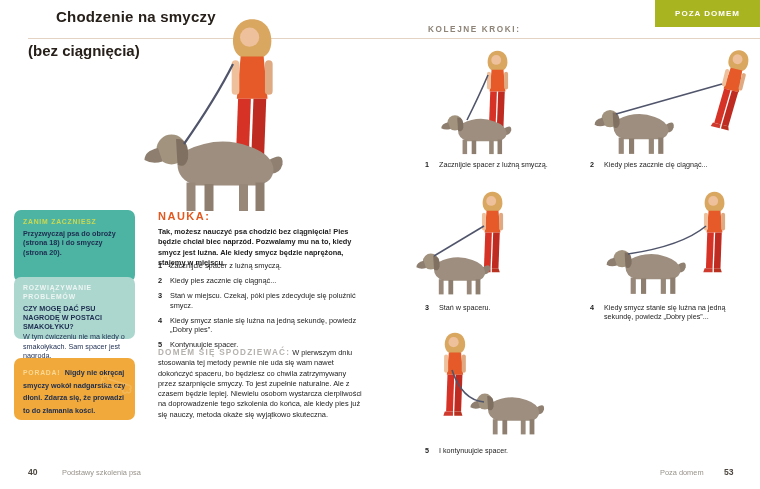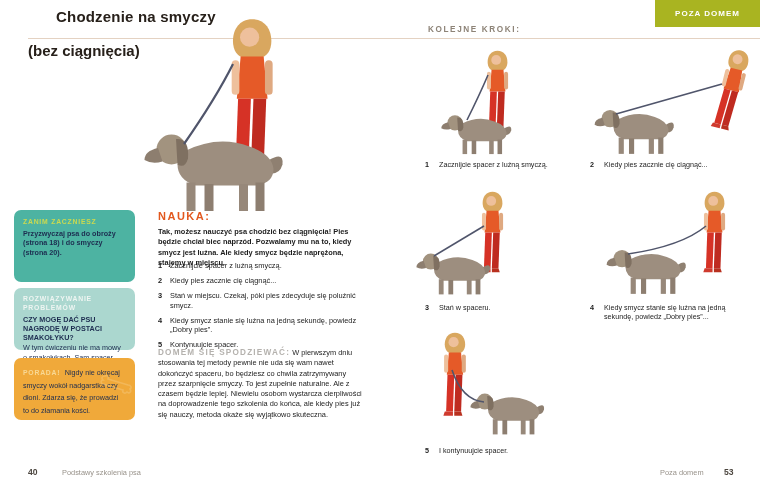--- a/index.html
+++ b/index.html
@@ -12,27 +12,27 @@
   .title2{position:absolute;left:28px;top:42px;font-size:15px;font-weight:bold;color:#27201a;}
   .rule{position:absolute;left:28px;top:38px;width:732px;height:1px;background:#e4d2c2;}
 
   .photo{position:absolute;}
 
   .sbox{position:absolute;left:14px;width:121px;border-radius:7px;padding:7px 9px 6px 9px;line-height:9.5px;}
   .sbox .bh{font-size:6.8px;font-weight:bold;letter-spacing:.8px;}
   .sbox .bt{font-size:7.2px;font-weight:bold;color:#1d2d50;margin-top:2px;}
   .box-before{top:210px;height:72px;background:#4db3a2;}
   .box-before .bh{color:#cbd94f;}
-  .box-problems{top:288px;height:62px;background:#abd7cf;}
+  .box-problems{top:277px;height:62px;background:#abd7cf;}
   .box-problems .bh{color:#eef5f2;line-height:8.5px;}
   .box-problems .bq{font-size:7.2px;font-weight:bold;color:#1d2d50;margin-top:3px;line-height:9px;}
   .box-problems .bb{font-size:7.2px;color:#1d2d50;margin-top:1px;font-weight:normal;}
   .box-tip{top:358px;height:62px;background:#f0a93a;overflow:hidden;}
   .box-tip .bh{color:#f8d894;display:inline;}
-  .box-tip .bt{display:inline;font-weight:normal;color:#1d2d50;margin-top:24px;}
+  .box-tip .bt{display:inline;font-weight:bold;color:#1d2d50;margin-top:24px;}
   .bone{position:absolute;right:2px;top:14px;opacity:.3;}
 
   .nauka-h{position:absolute;left:158px;top:210px;font-size:11px;font-weight:bold;letter-spacing:1.5px;color:#e2581e;}
   .nauka-intro{position:absolute;left:158px;top:227px;width:206px;font-size:7.4px;line-height:10.3px;color:#1c1c1c;font-weight:bold;}
   .nlist{position:absolute;left:158px;top:261px;width:208px;display:flex;flex-direction:column;gap:5.5px;}
   .nitem{display:flex;font-size:7.4px;line-height:9.5px;color:#1c1c1c;}
   .nnum{font-weight:bold;width:12px;flex:none;}
   .expect{position:absolute;left:158px;top:348px;width:208px;font-size:7.4px;line-height:10.3px;color:#1c1c1c;}
   .expect .eh{font-size:8.2px;font-weight:bold;letter-spacing:1.2px;color:#b5b2ae;}
   .expect .el{font-weight:normal;}
@@ -96,21 +96,21 @@
     <div class="bh">ZANIM ZACZNIESZ</div>
     <div class="bt">Przyzwyczaj psa do obroży (strona 18) i do smyczy (strona 20).</div>
   </div>
 
   <div class="sbox box-problems">
     <div class="bh">
       <span>ROZWIĄZYWANIE</span><br>
       <span>PROBLEMÓW</span>
     </div>
     <div class="bq">CZY MOGĘ DAĆ PSU NAGRODĘ W POSTACI SMAKOŁYKU?</div>
-    <div class="bb">W tym ćwiczeniu nie ma mowy o smakołykach. Sam spacer biec nagrodą.</div>
+    <div class="bb">W tym ćwiczeniu nie ma kiedy o smakołykach. Sam spacer jest nagrodą.</div>
   </div>
 
   <div class="sbox box-tip">
     <svg class="bone" width="34" height="22" viewBox="0 0 34 22">
       <path d="M6 4 C3 4 2 6 4 8 C2 8 1 11 4 12 L24 18 C23 21 26 22 28 20 C30 22 33 20 31 17 C33 16 32 13 29 13 L9 7 C10 4 8 3 6 4 Z" fill="none" stroke="#f7d9a1" stroke-width="1.6"></path>
     </svg>
     <span class="bh">PORADA!</span>
     <span class="bt">Nigdy nie okręcaj smyczy wokół nadgarstka czy dłoni. Zdarza się, że prowadzi to do złamania kości.</span>
   </div>
 

